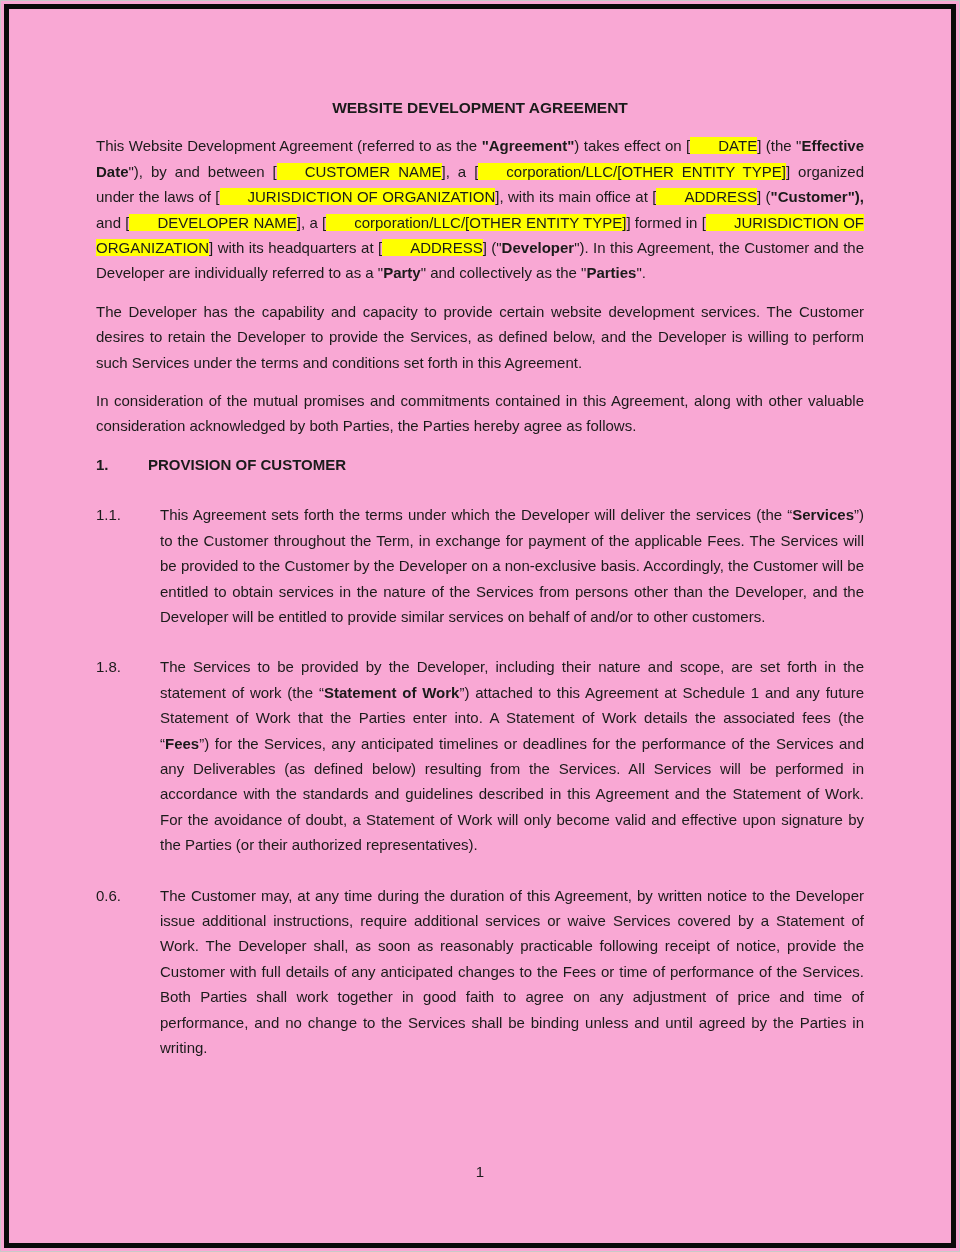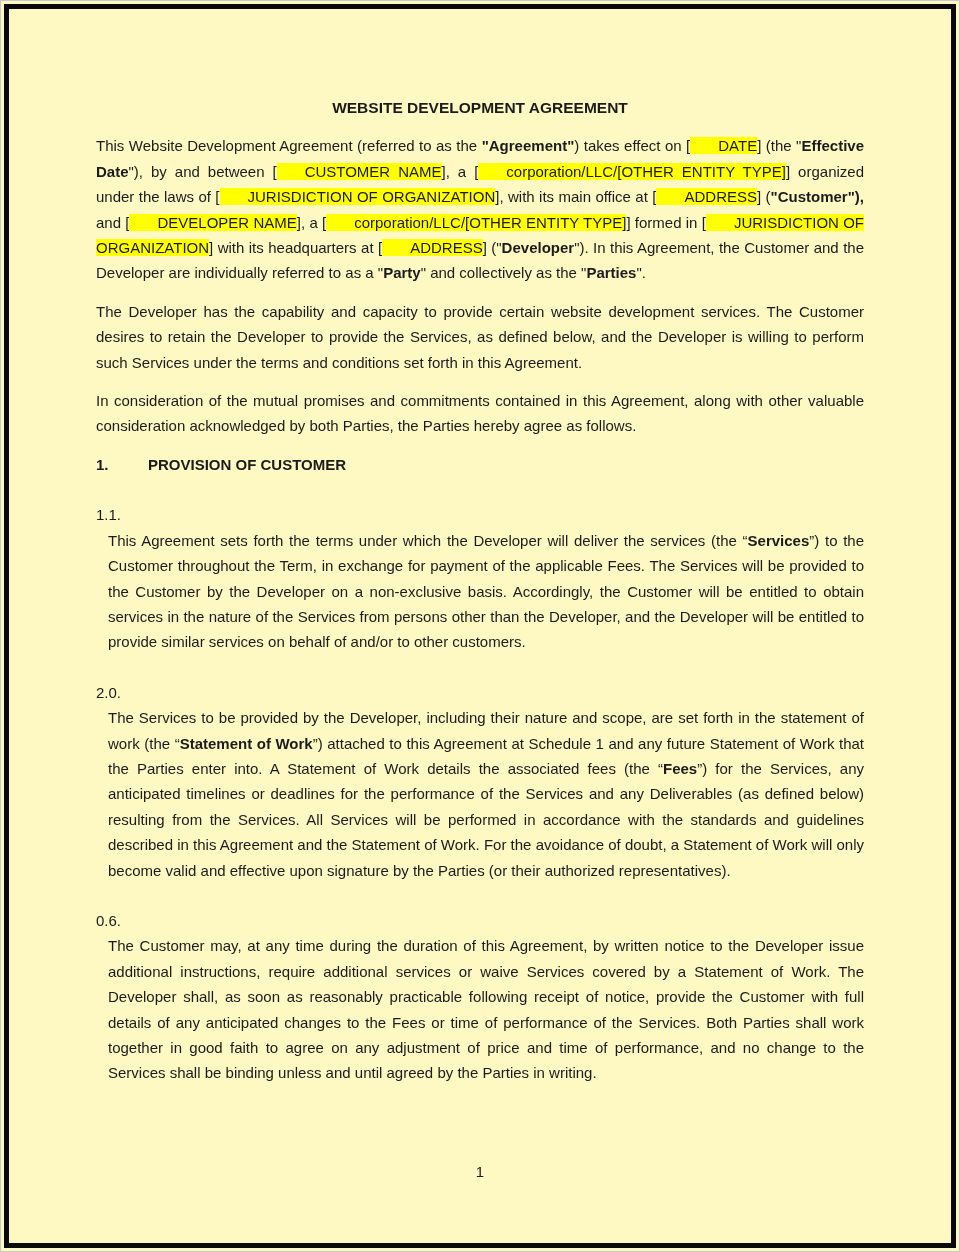--- a/index.html
+++ b/index.html
@@ -6,21 +6,21 @@
   body {
     width: 960px; height: 1252px;
     background: #ffffff;
     font-family: "Liberation Sans", "DejaVu Sans", sans-serif;
     color: #1b1b1b;
     position: relative;
     overflow: hidden;
   }
   .page {
     position: absolute; inset: 0;
-    background: #fef9c3;
+    background: #f9a8d4;
     outline: 1px solid #c9c9c9;
     outline-offset: -1px;
   }
   .page-frame {
     position: absolute; inset: 4px;
     border: 5px solid #0a0a0a;
     pointer-events: none;
   }
   .content {
     position: absolute;
@@ -41,21 +41,20 @@
     text-align: justify;
   }
   .section-heading {
     display: flex;
     font-weight: bold;
     margin: 0 0 25px 0;
   }
   .clause {
     display: flex;
     margin: 0 0 25px 0;
-    flex-direction: column;
   }
   .num-col {
     flex: none;
     width: 52px;
   }
   .clause-body {
     flex: 1;
     text-align: justify;
     margin-left: 12px;
   }
@@ -89,21 +88,21 @@
       <span class="num-col">1.</span>
       <span>PROVISION OF CUSTOMER</span>
     </div>
 
     <div class="clause">
       <span class="num-col">1.1.</span>
       <span class="clause-body"><span>This Agreement sets forth the terms under which the Developer will deliver the services (the “</span><span class="b">Services</span><span>”) to the Customer throughout the Term, in exchange for payment of the applicable Fees. The Services will be provided to the Customer by the Developer on a non-exclusive basis. Accordingly, the Customer will be entitled to obtain services in the nature of the Services from persons other than the Developer, and the Developer will be entitled to provide similar services on behalf of and/or to other customers.</span></span>
     </div>
 
     <div class="clause">
-      <span class="num-col">2.0.</span>
+      <span class="num-col">1.8.</span>
       <span class="clause-body"><span>The Services to be provided by the Developer, including their nature and scope, are set forth in the statement of work (the “</span><span class="b">Statement of Work</span><span>”) attached to this Agreement at Schedule 1 and any future Statement of Work that the Parties enter into. A Statement of Work details the associated fees (the “</span><span class="b">Fees</span><span>”) for the Services, any anticipated timelines or deadlines for the performance of the Services and any Deliverables (as defined below) resulting from the Services. All Services will be performed in accordance with the standards and guidelines described in this Agreement and the Statement of Work. For the avoidance of doubt, a Statement of Work will only become valid and effective upon signature by the Parties (or their authorized representatives).</span></span>
     </div>
 
     <div class="clause">
       <span class="num-col">0.6.</span>
       <span class="clause-body"><span>The Customer may, at any time during the duration of this Agreement, by written notice to the Developer issue additional instructions, require additional services or waive Services covered by a Statement of Work. The Developer shall, as soon as reasonably practicable following receipt of notice, provide the Customer with full details of any anticipated changes to the Fees or time of performance of the Services. Both Parties shall work together in good faith to agree on any adjustment of price and time of performance, and no change to the Services shall be binding unless and until agreed by the Parties in writing.</span></span>
     </div>
 
   </div>
 

